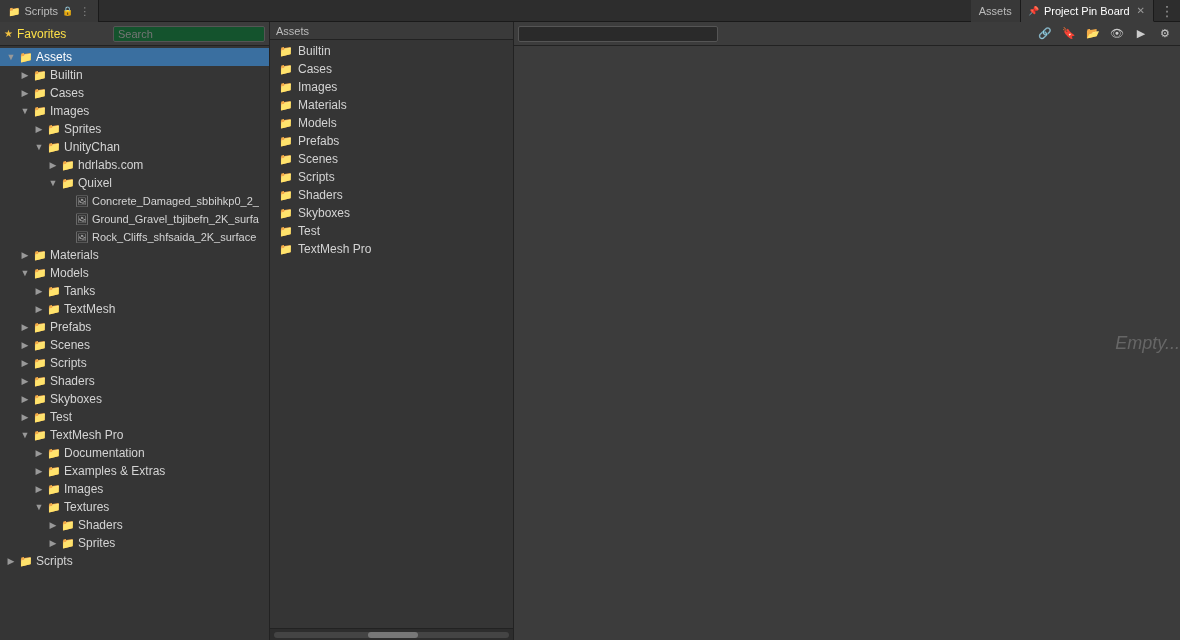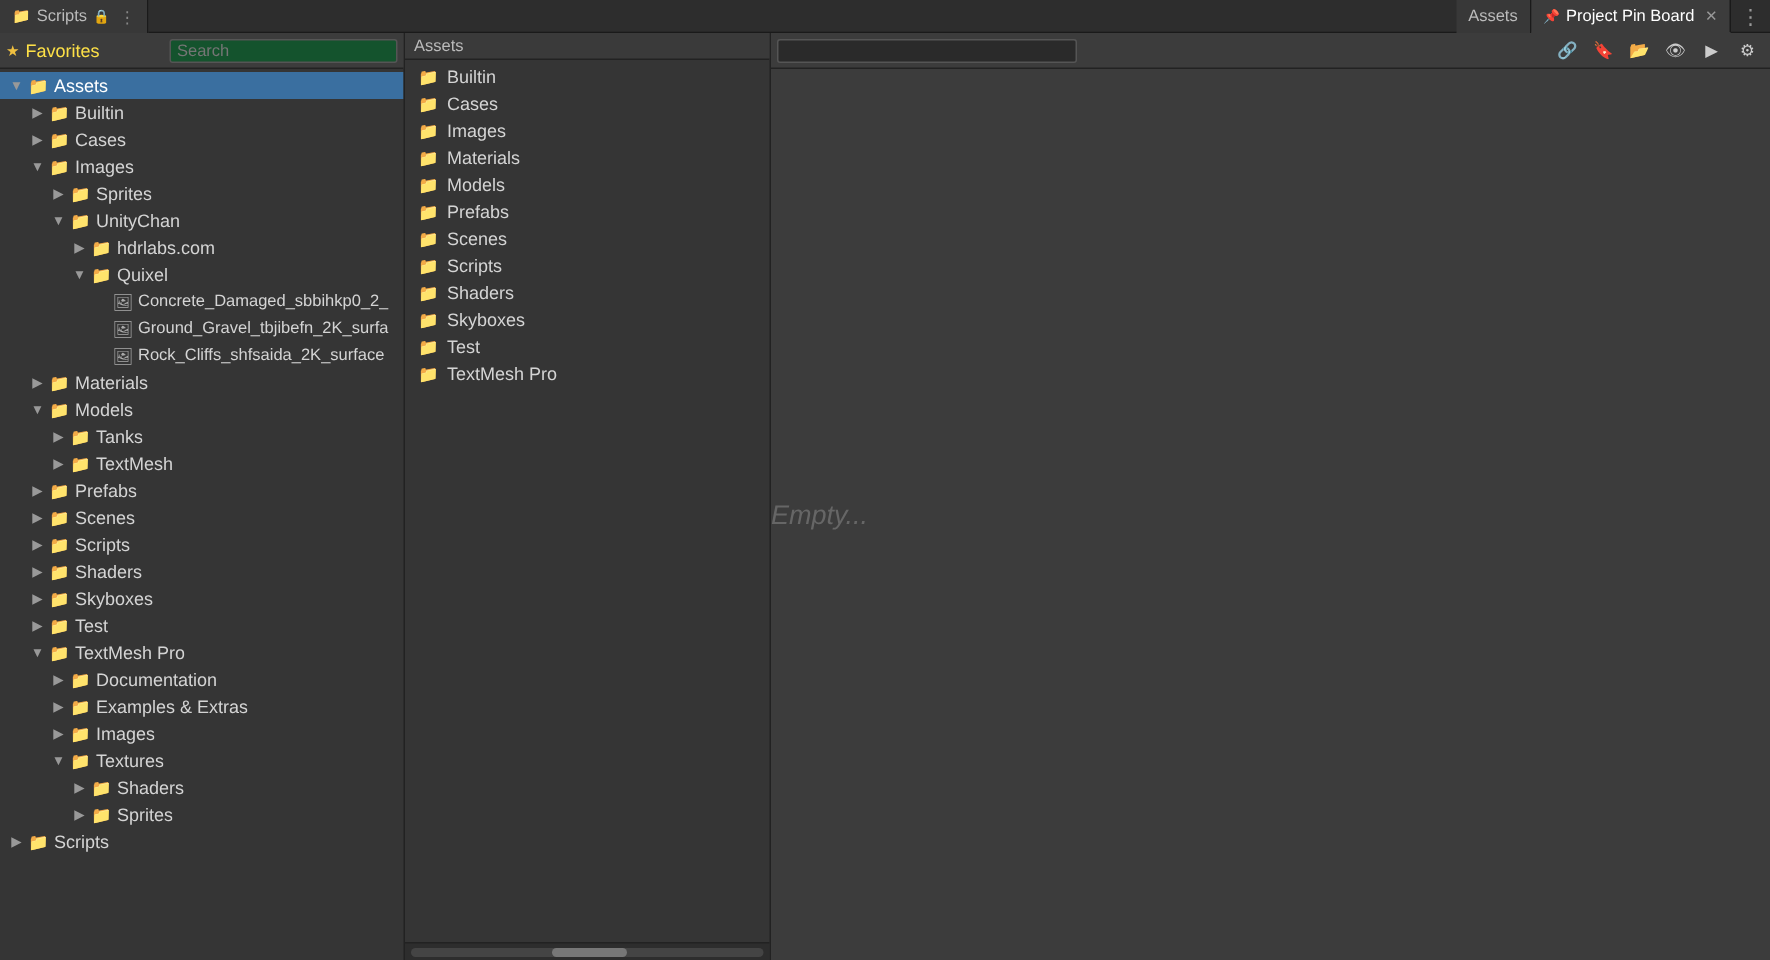--- a/index.html
+++ b/index.html
@@ -208,21 +208,21 @@
       color: #ccc;
       font-size: 11px;
       padding: 0 4px;
       width: 200px;
       border-radius: 2px;
     }
     .right-area-content {
       flex: 1;
       display: flex;
       align-items: center;
-      justify-content: flex-start;
+      justify-content: flex-end;
     }
 
     
     .top-tabs {
       display: flex;
       align-items: stretch;
       background: #2d2d2d;
       height: 22px;
       border-bottom: 1px solid #1a1a1a;
     }

